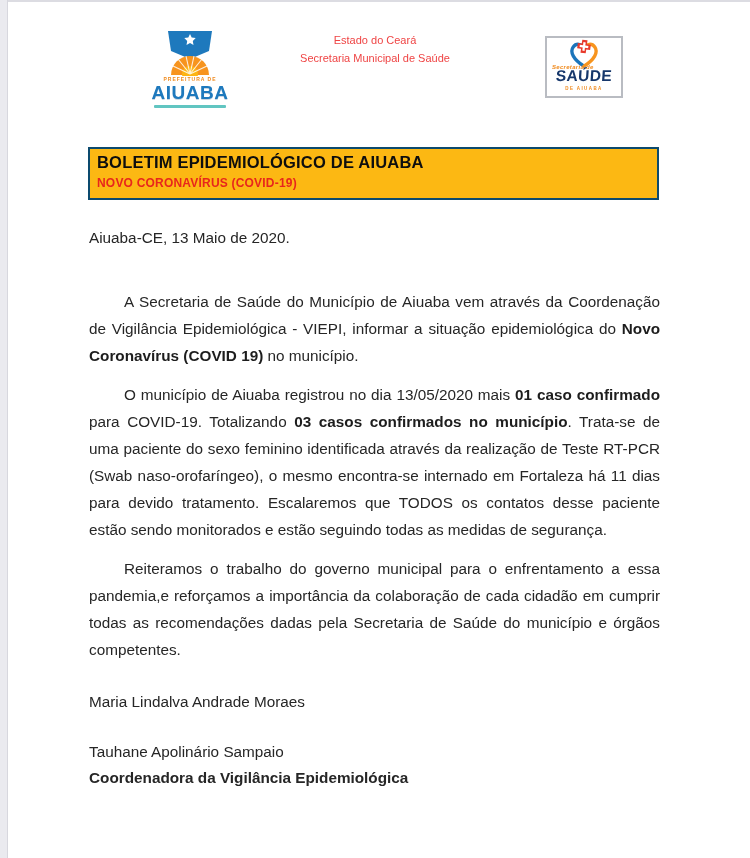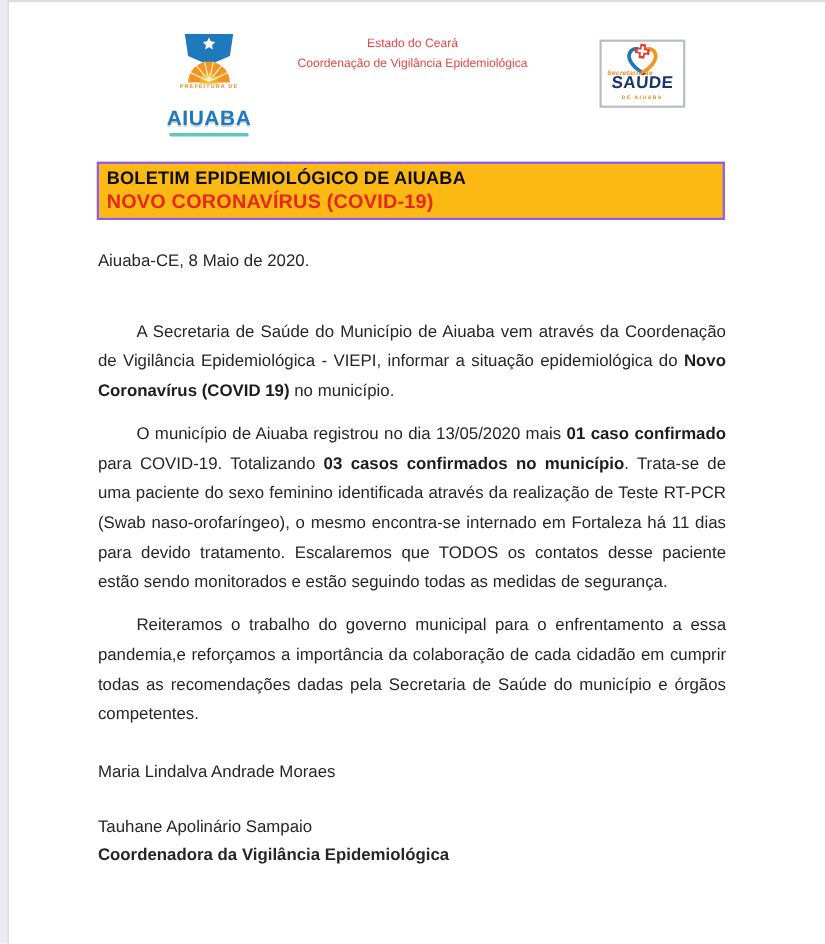--- a/index.html
+++ b/index.html
@@ -13,21 +13,21 @@
 
   
   .org-block{
     position:absolute;top:31px;left:50%;transform:translateX(-50%);
     width:460px;text-align:center;font-size:11px;line-height:18.2px;color:#ef4444;
   }
   
   .logo-left{position:absolute;top:30px;left:148px;width:84px;text-align:center;line-height:1;}
   .logo-left .shield{display:block;margin:0 auto;}
   .logo-left .top-label{font-size:5px;font-weight:bold;color:#F08A1D;letter-spacing:1px;margin-top:1px;}
-  .logo-left .wordmark{font-size:19px;font-weight:bold;color:#1E79BD;letter-spacing:.5px;margin-top:17px;
+  .logo-left .wordmark{font-size:19px;font-weight:bold;color:#1E79BD;letter-spacing:.5px;margin-top:1px;
     text-shadow:0 1px 0 rgba(40,90,140,.25);}
   .logo-left .tagline-bar{width:72px;height:3px;margin:3px auto 0;background:#3ab6b1;opacity:.8;border-radius:1px;}
 
   
   .logo-right{
     position:absolute;top:36px;left:545px;width:78px;height:62px;box-sizing:border-box;
     border:2px solid #b9bcc2;background:#fff;text-align:center;
   }
   .logo-right .heart{display:block;margin:1px auto 0;}
   .logo-right .script-label{
@@ -36,24 +36,24 @@
   }
   .logo-right .wordmark{
     font-size:15.5px;font-weight:bold;color:#16376B;letter-spacing:.4px;margin-top:-2px;
     transform:skewX(-4deg);
   }
   .logo-right .sub-label{font-size:4.5px;font-weight:bold;color:#F08A1D;letter-spacing:1.4px;margin-top:1px;}
 
   
   .banner{
     position:absolute;top:147px;left:88px;width:571px;box-sizing:border-box;
-    background:#FCB813;border:2px solid #8b5cf6;padding:3px 7px 4px;
+    background:#FCB813;border:2px solid #0c4a6e;padding:3px 7px 4px;
   }
   .banner .line1{font-size:16.5px;font-weight:bold;line-height:21px;color:#0e0e0e;letter-spacing:.2px;}
-  .banner .line2{font-size:18px;font-weight:bold;line-height:21px;color:#E8261C;letter-spacing:.2px;}
+  .banner .line2{font-size:12px;font-weight:bold;line-height:21px;color:#E8261C;letter-spacing:.2px;}
 
   
   .letter{
     position:absolute;top:216px;left:89px;width:571px;
     font-size:15.3px;line-height:27px;color:#262626;
   }
   .dateline{margin:8px 0 37px;}
   .letter p.para{margin:0 0 12px;text-align:justify;text-indent:35px;}
   .letter p.para b{color:#1d1d1d;}
 
@@ -82,21 +82,21 @@
       <line x1="30" y1="44" x2="47" y2="36"></line>
     </g>
   </svg>
   <div class="top-label">PREFEITURA DE</div>
   <div class="wordmark">AIUABA</div>
   <div class="tagline-bar"></div>
 </div>
 
 <div class="org-block">
   <div>Estado do Ceará</div>
-  <div>Coordenação de Vigilância Epidemiológica</div>
+  <div>Secretaria Municipal de Saúde</div>
 </div>
 
 <div class="logo-right">
   <svg class="heart" width="38" height="30" viewBox="0 0 40 32" aria-hidden="true">
     <path d="M20 29 C9 22 4.5 14 8.5 8.5 C11.5 4.2 17.5 5 19.7 9.5" fill="none" stroke="#1B75BB" stroke-width="3.6" stroke-linecap="round"></path>
     <path d="M20 29 C31 22 35.5 14 31.5 8.5 C28.5 4.2 22.5 5 20.3 9.5" fill="none" stroke="#F7941E" stroke-width="3.6" stroke-linecap="round"></path>
     <g transform="translate(20 8) rotate(8)">
       <path d="M-2.8 -7 h5.6 v4.2 h4.2 v5.6 h-4.2 v4.2 h-5.6 v-4.2 h-4.2 v-5.6 h4.2 Z" fill="#E8392B"></path>
       <path d="M-1.2 -4.6 h2.4 v3.4 h3.4 v2.4 h-3.4 v3.4 h-2.4 v-3.4 h-3.4 v-2.4 h3.4 Z" fill="#ffffff"></path>
     </g>
@@ -105,21 +105,21 @@
   <div class="wordmark">SAÚDE</div>
   <div class="sub-label">DE AIUABA</div>
 </div>
 
 <div class="banner">
   <div class="line1">BOLETIM EPIDEMIOLÓGICO DE AIUABA</div>
   <div class="line2">NOVO CORONAVÍRUS (COVID-19)</div>
 </div>
 
 <div class="letter">
-  <p class="dateline">Aiuaba-CE, 8 Maio de 2020.</p>
+  <p class="dateline">Aiuaba-CE, 13 Maio de 2020.</p>
 
   <p class="para">A Secretaria de Saúde do Município de Aiuaba vem através da Coordenação de Vigilância Epidemiológica - VIEPI, informar a situação epidemiológica do <b>Novo Coronavírus (COVID 19)</b> no município.</p>
   <p class="para">O município de Aiuaba registrou no dia 13/05/2020 mais <b>01 caso confirmado</b> para COVID-19. Totalizando <b>03 casos confirmados no município</b>. Trata-se de uma paciente do sexo feminino identificada através da realização de Teste RT-PCR (Swab naso-orofaríngeo), o mesmo encontra-se internado em Fortaleza há 11 dias para devido tratamento. Escalaremos que TODOS os contatos desse paciente estão sendo monitorados e estão  seguindo todas as medidas de segurança.</p>
   <p class="para">Reiteramos o trabalho do governo municipal para o enfrentamento a essa pandemia,e reforçamos a importância da colaboração de cada cidadão em cumprir todas as recomendações dadas pela Secretaria de Saúde do município e órgãos competentes.</p>
 
   <div class="sig">
     <div class="name">Maria Lindalva Andrade Moraes</div>
   </div>
 
   <div class="sig">

